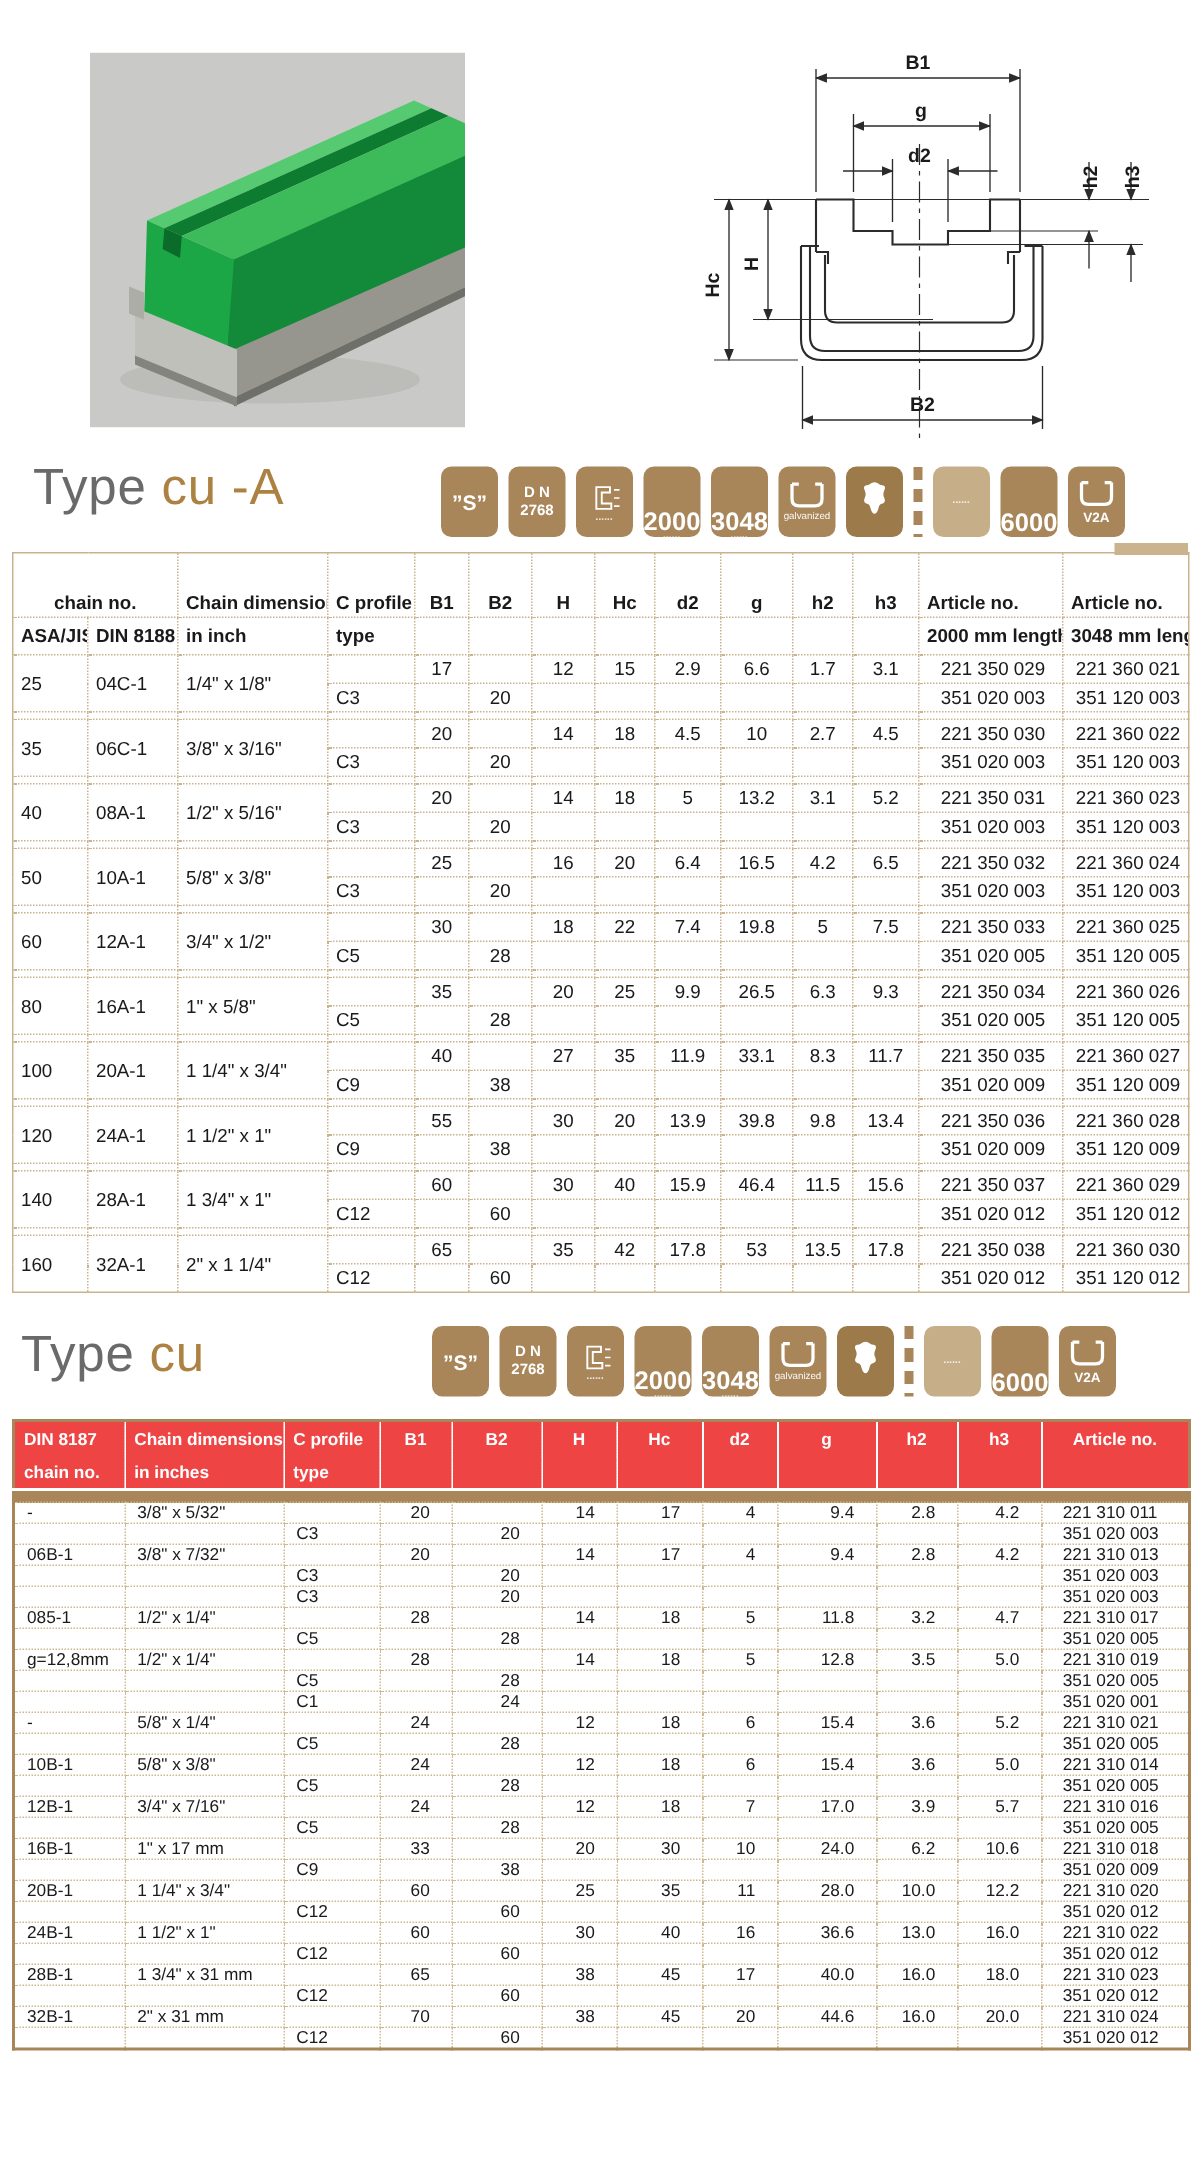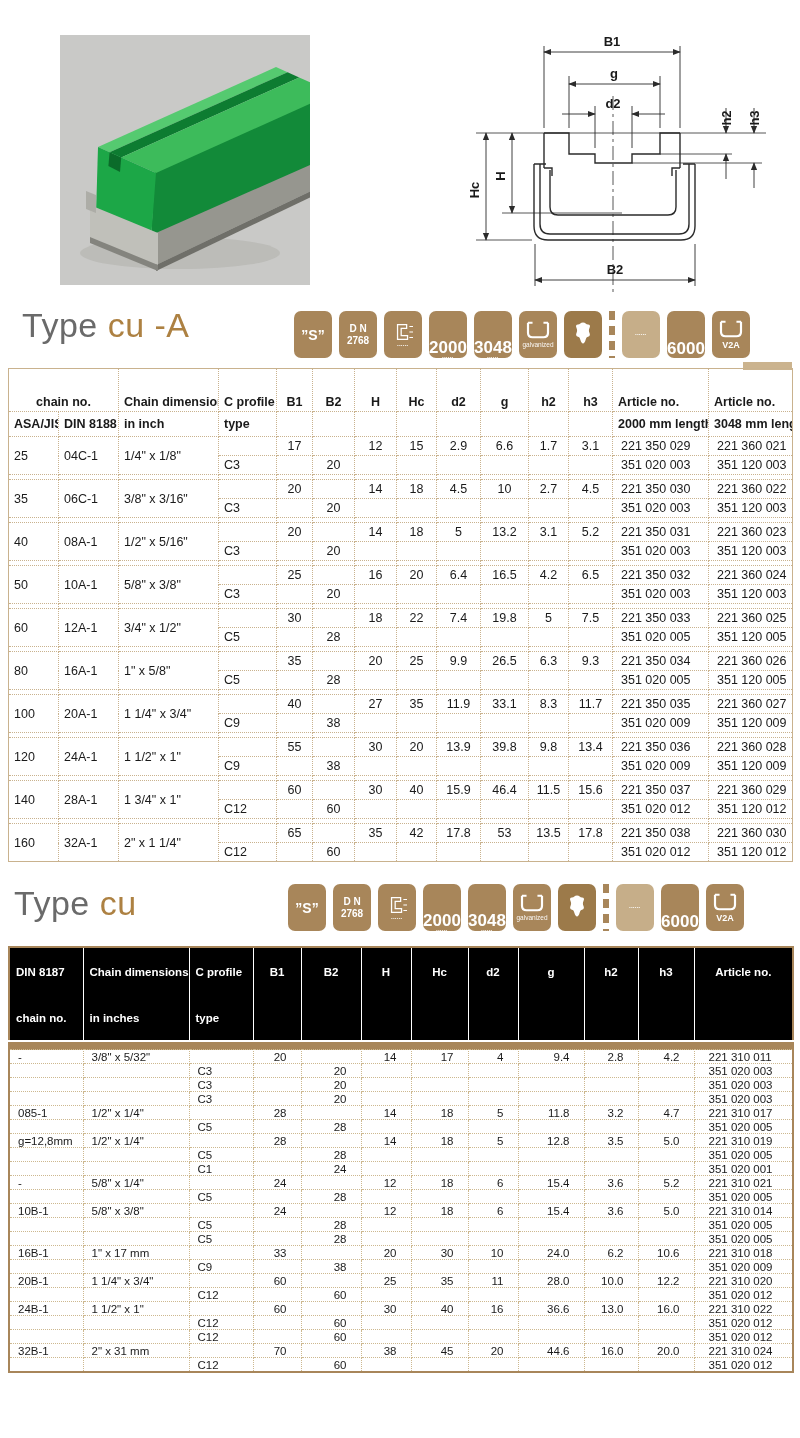--- a/index.html
+++ b/index.html
@@ -28,28 +28,28 @@
   
   table{border-collapse:collapse;table-layout:fixed;}
   .t1{width:784px;font-size:12.5px;border:1px solid #c9b28e;}
   .t1 th,.t1 td{border:1px dotted #c9b28e;padding:0 5px;white-space:nowrap;overflow:hidden;}
   .t1 thead th{font-weight:bold;text-align:left;vertical-align:bottom;height:40px;padding-bottom:2px;}
   .t1 thead tr.hr2 th{height:24px;vertical-align:middle;padding-bottom:0;}
   .t1 thead th.c{text-align:center;}
   .t1 tbody td{height:18px;}
   .t1 .num{text-align:center;}
   .t1 .typ{text-align:left;}
-  .t1 .art{text-align:left;padding-left:8px;}
+  .t1 .art{text-align:center;padding-left:8px;}
   .t1 .id{vertical-align:middle;}
   .t1 tr.sp td{height:4px;padding:0;}
 
   
   .t2{width:784px;font-size:11.5px;border:2px solid #a8865a;}
-  .t2 thead th{background:#000000;color:#fff;font-weight:bold;text-align:left;height:24px;
-               padding:12px 6px;border-right:1px dotted rgba(255,255,255,.5);white-space:nowrap;overflow:hidden;}
+  .t2 thead th{background:#ef4444;color:#fff;font-weight:bold;text-align:left;height:24px;
+               padding:0 6px;border-right:1px dotted rgba(255,255,255,.5);white-space:nowrap;overflow:hidden;}
   .t2 thead tr.hr2 th{height:20px;}
   .t2 thead th.c{text-align:center;}
   .t2 thead tr.band td{background:#a8865a;height:7px;border-top:2px solid #fff;padding:0;}
   .t2 tbody td{border:1px dotted #cdb88f;height:13px;padding:0 5px;white-space:nowrap;overflow:hidden;}
   .t2 .num{text-align:right;padding-right:14px;}
   .t2 .art{text-align:left;padding-left:14px;}
   .t2 .typ,.t2 .id{text-align:left;padding-left:8px;}
 
   .corner-block{background:#cbb38e;}
   svg text{font-family:"Liberation Sans",sans-serif;}
@@ -799,20 +799,34 @@
         <td class="num">20</td>
         <td></td>
         <td></td>
         <td></td>
         <td></td>
         <td></td>
         <td></td>
         <td class="art">351 020 003</td>
       </tr>
       <tr>
+        <td class="id">06B-1</td>
+        <td class="id">3/8" x 7/32"</td>
+        <td></td>
+        <td class="num">20</td>
+        <td></td>
+        <td class="num">14</td>
+        <td class="num">17</td>
+        <td class="num">4</td>
+        <td class="num">9.4</td>
+        <td class="num">2.8</td>
+        <td class="num">4.2</td>
+        <td class="art">221 310 013</td>
+      </tr>
+      <tr>
         <td></td>
         <td></td>
         <td class="typ">C3</td>
         <td></td>
         <td class="num">20</td>
         <td></td>
         <td></td>
         <td></td>
         <td></td>
         <td></td>
@@ -953,20 +967,34 @@
         <td class="num">28</td>
         <td></td>
         <td></td>
         <td></td>
         <td></td>
         <td></td>
         <td></td>
         <td class="art">351 020 005</td>
       </tr>
       <tr>
+        <td class="id">12B-1</td>
+        <td class="id">3/4" x 7/16"</td>
+        <td></td>
+        <td class="num">24</td>
+        <td></td>
+        <td class="num">12</td>
+        <td class="num">18</td>
+        <td class="num">7</td>
+        <td class="num">17.0</td>
+        <td class="num">3.9</td>
+        <td class="num">5.7</td>
+        <td class="art">221 310 016</td>
+      </tr>
+      <tr>
         <td></td>
         <td></td>
         <td class="typ">C5</td>
         <td></td>
         <td class="num">28</td>
         <td></td>
         <td></td>
         <td></td>
         <td></td>
         <td></td>
@@ -1051,20 +1079,34 @@
         <td class="num">60</td>
         <td></td>
         <td></td>
         <td></td>
         <td></td>
         <td></td>
         <td></td>
         <td class="art">351 020 012</td>
       </tr>
       <tr>
+        <td class="id">28B-1</td>
+        <td class="id">1 3/4" x 31 mm</td>
+        <td></td>
+        <td class="num">65</td>
+        <td></td>
+        <td class="num">38</td>
+        <td class="num">45</td>
+        <td class="num">17</td>
+        <td class="num">40.0</td>
+        <td class="num">16.0</td>
+        <td class="num">18.0</td>
+        <td class="art">221 310 023</td>
+      </tr>
+      <tr>
         <td></td>
         <td></td>
         <td class="typ">C12</td>
         <td></td>
         <td class="num">60</td>
         <td></td>
         <td></td>
         <td></td>
         <td></td>
         <td></td>

